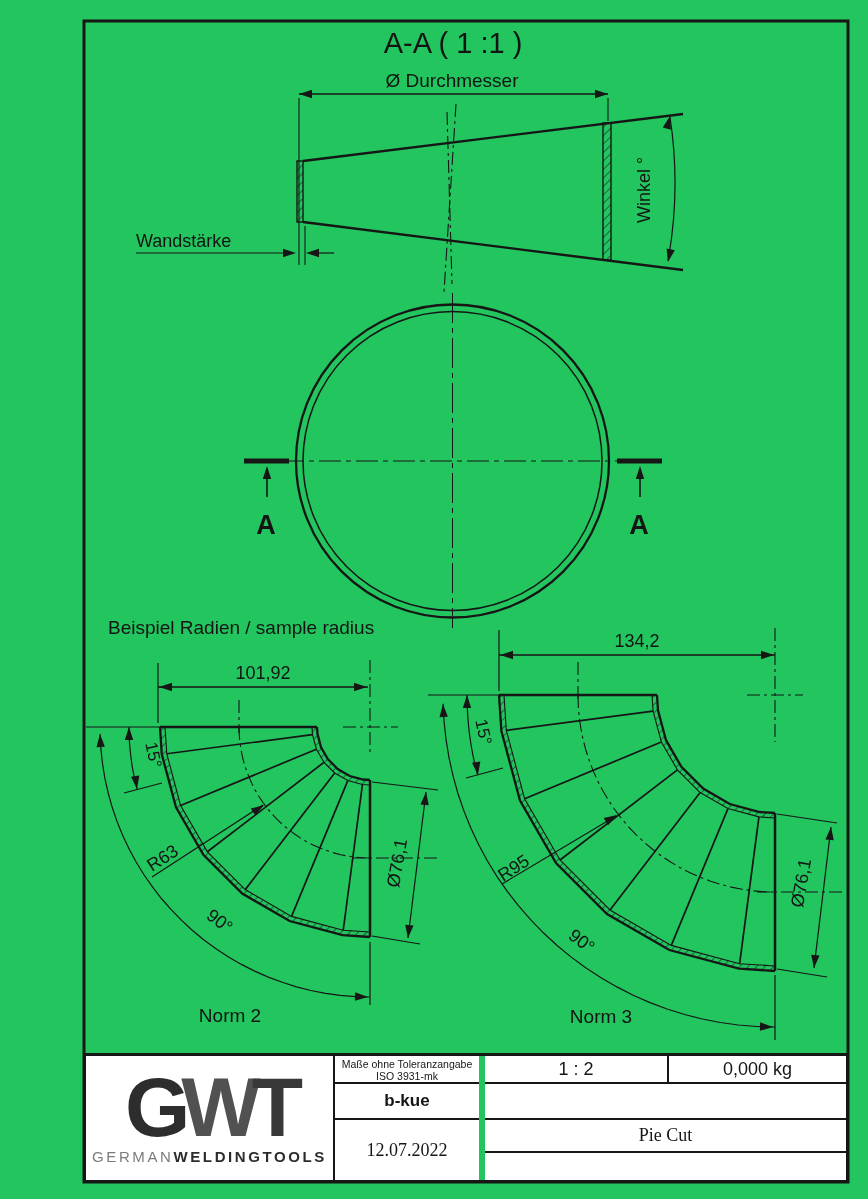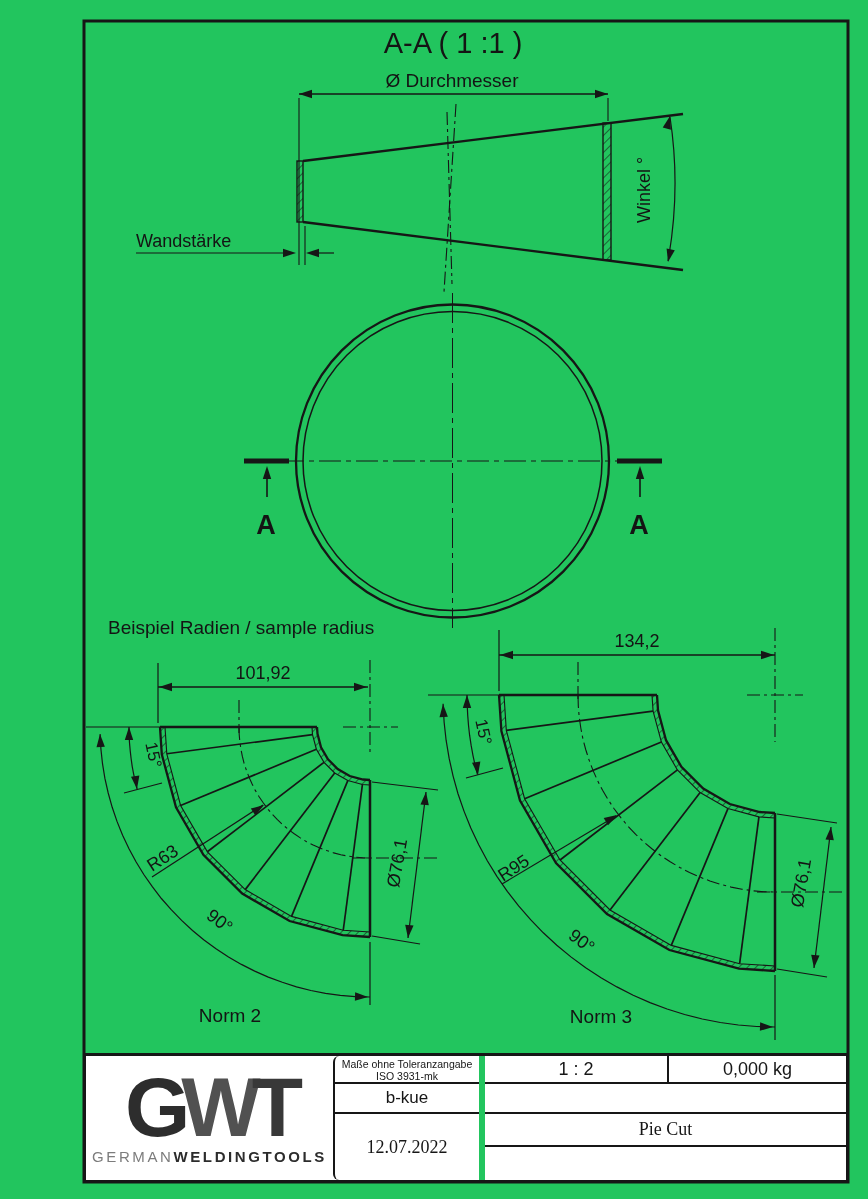--- a/index.html
+++ b/index.html
@@ -2,26 +2,26 @@
 <html><head>
 <meta charset="utf-8">
 <style>
   html,body{margin:0;padding:0;background:#ffffff;}
   .page{position:relative;width:868px;height:1199px;background:#22c55e;overflow:hidden;
         font-family:"Liberation Sans",sans-serif;color:#161616;}
   svg text{font-family:"Liberation Sans","DejaVu Sans",sans-serif;fill:#141414;}
   .tblock{position:absolute;left:83px;top:1053px;width:766px;height:130px;
           border:3px solid #161616;box-sizing:border-box;display:flex;background:#fff;}
   .tb-logo{width:247px;flex:none;display:flex;flex-direction:column;align-items:center;justify-content:center;}
-  .tb-mid{width:146px;flex:none;border-left:2px solid #161616;display:flex;flex-direction:column;box-sizing:border-box;border-radius:6px;}
+  .tb-mid{width:146px;flex:none;border-left:2px solid #161616;display:flex;flex-direction:column;box-sizing:border-box;}
   .tb-right{flex:1;border-left:6px solid #22c55e;display:flex;flex-direction:column;box-sizing:border-box;}
   .cell{box-sizing:border-box;}
   .tb-mid .cell,.tb-right .cell{border-bottom:2px solid #161616;}
   .tb-mid .cell:last-child,.tb-right .cell:last-child{border-bottom:none;flex:1;}
-  .rh1{height:28px;} .rh2{height:30px;} .rh3{height:33px;font-family:Liberation Serif, serif;}
+  .rh1{height:28px;} .rh2{height:36px;font-weight:bold;} .rh3{height:33px;font-family:Liberation Serif, serif;}
   .c-tol{font-size:10.5px;line-height:1.15;text-align:center;padding-top:2px;}
   .cen{display:flex;align-items:center;justify-content:center;}
   .c-author{font-size:17px;} .c-date{font-size:18px;}
   .c-sheetrow{display:flex;}
   .c-sheet{width:71px;border-right:2px solid #161616;font-size:16.5px;box-sizing:border-box;}
   .c-format{flex:1;font-size:16.5px;}
   .r1{display:flex;}
   .c-scale{width:184px;border-right:2px solid #161616;font-size:18px;box-sizing:border-box;}
   .c-weight{flex:1;font-size:18px;}
   .c-part{font-size:18px;}

